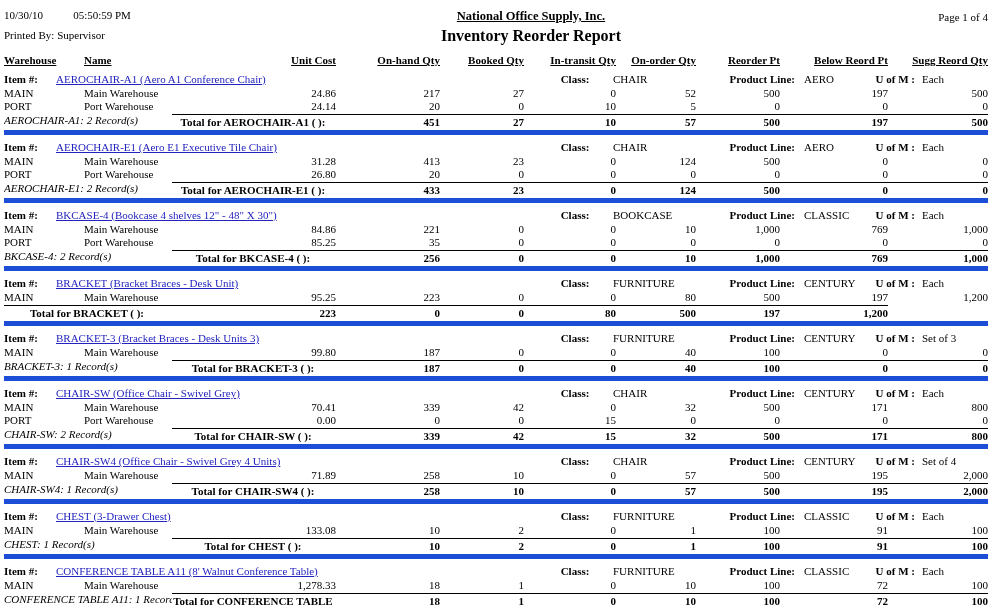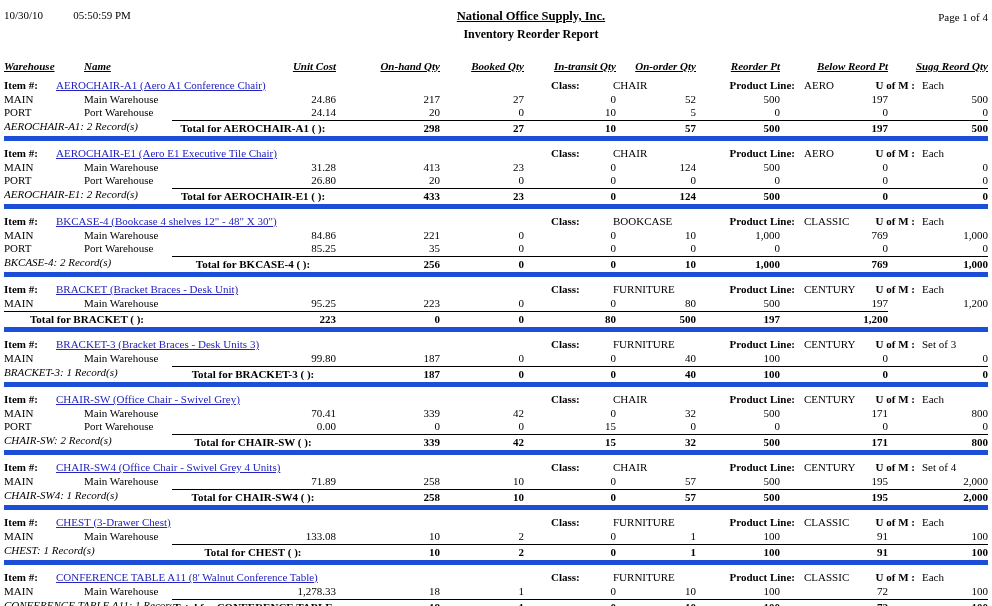--- a/index.html
+++ b/index.html
@@ -13,39 +13,39 @@
   .page { padding: 0 4px; }
 
   
   .hdr { display: flex; align-items: flex-start; padding-top: 9px; }
   .hdr-left { width: 270px; }
   .hdr-center { flex: 1; text-align: center; }
   .hdr-right { width: 200px; text-align: right; padding-top: 2px; }
   .date { display: inline-block; margin-right: 30px; }
   .printed-by { margin-top: 8px; }
   .company { font-weight: bold; font-size: 12.5px; text-decoration: underline; }
-  .title { font-weight: bold; font-size: 12px; margin-top: 3px; }
+  .title { font-weight: bold; font-size: 16px; margin-top: 3px; }
 
   
   .col-headers, .grid {
     display: grid;
     grid-template-columns: 80px 160px 92px 104px 84px 92px 80px 84px 108px 100px;
   }
-  .col-headers { margin-top: 17px; font-weight: bold; font-style: italic; }
+  .col-headers { margin-top: 8px; font-weight: bold; }
   .col-headers span { text-decoration: underline; line-height: 14px; white-space: nowrap; }
   .grid span { line-height: 13px; white-space: nowrap; }
   .num { text-align: right; }
   .b { font-weight: bold; }
 
   
   .group { padding-top: 6px; border-bottom: 5px solid #1d4ed8; }
   .item-row { display: flex; line-height: 13px; margin-bottom: 1px; }
   .i-label { width: 52px; }
   .i-name { width: 495px; color: var(--link-color); text-decoration: underline; overflow: hidden; white-space: nowrap; }
-  .c-label { width: 48px; text-align: left; }
+  .c-label { width: 48px; text-align: center; }
   .c-value { width: 104px; padding-left: 14px; }
   .pl-label { width: 92px; text-align: right; }
   .pl-value { width: 70px; padding-left: 9px; }
   .uom-label { width: 50px; text-align: right; }
   .uom-value { flex: 1; padding-left: 7px; }
 
   
   .total-grid {
     display: grid;
     grid-template-columns: 168px 164px 104px 84px 92px 80px 84px 108px 100px;
@@ -59,20 +59,21 @@
 </head>
 <body>
 
 <div class="page">
 
   <div class="hdr">
     <div class="hdr-left">
       <div class="dt-row">
         <span class="date">10/30/10</span><span>05:50:59 PM</span>
       </div>
+      <div class="printed-by">Printed By: Supervisor</div>
     </div>
     <div class="hdr-center">
       <div class="company">National Office Supply, Inc.</div>
       <div class="title">Inventory Reorder Report</div>
     </div>
     <div class="hdr-right">Page 1 of 4</div>
   </div>
 
   <div class="col-headers" id="col-headers">
       <span>Warehouse</span>
@@ -119,21 +120,21 @@
           <span class="num">0</span>
           <span class="num">10</span>
           <span class="num">5</span>
           <span class="num">0</span>
           <span class="num">0</span>
           <span class="num">0</span>
         </div>
         <div class="total-grid total-row">
           <span class="records">AEROCHAIR-A1: 2 Record(s)</span>
           <span class="b tl">Total for AEROCHAIR-A1 ( ):</span>
-          <span class="num b tt">298</span>
+          <span class="num b tt">451</span>
           <span class="num b tt">27</span>
           <span class="num b tt">10</span>
           <span class="num b tt">57</span>
           <span class="num b tt">500</span>
           <span class="num b tt">197</span>
           <span class="num b tt">500</span>
         </div>
       </div>
       <div class="group">
         <div class="item-row">

